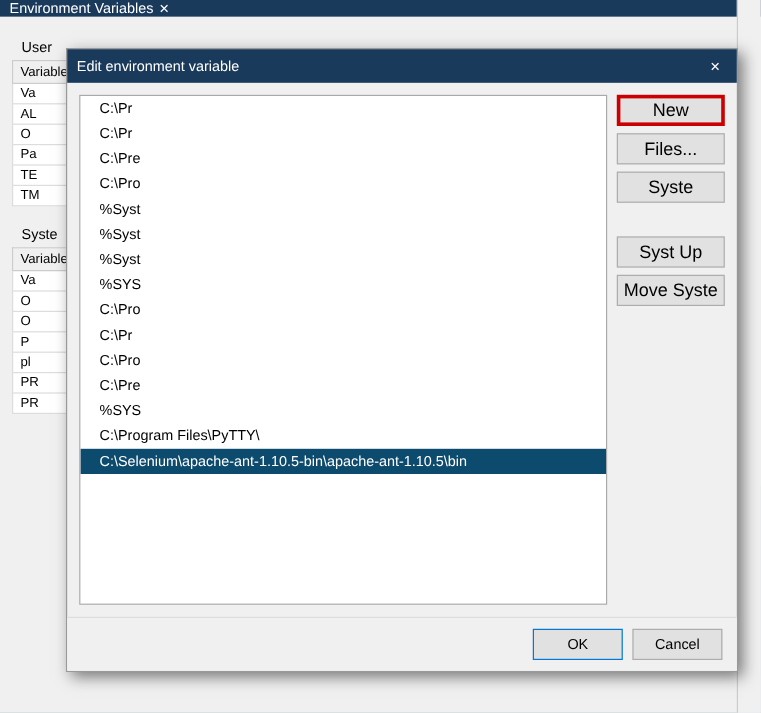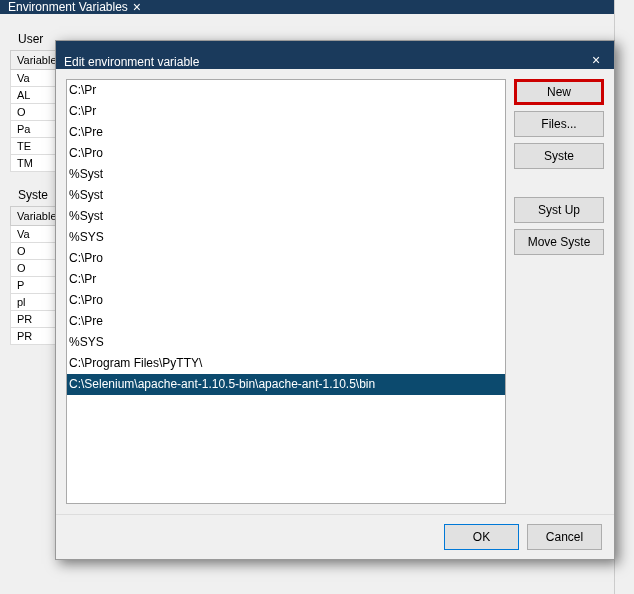--- a/index.html
+++ b/index.html
@@ -60,21 +60,21 @@
       background: #f0f0f0;
       border: 1px solid #999;
       box-shadow: 4px 4px 12px rgba(0,0,0,0.5);
       z-index: 10;
     }
 
     .edit-dialog-titlebar {
       background: #1a3a5c;
       height: 28px;
       display: flex;
-      align-items: flex-end;
+      align-items: center;
       justify-content: space-between;
       padding: 0 8px;
       color: white;
       font-size: 12px;
     }
 
     .dialog-close-btn {
       width: 20px;
       height: 18px;
       background: none;
@@ -97,21 +97,21 @@
 
     .path-list-container {
       flex: 1;
       background: white;
       border: 1px solid #aaa;
       overflow-y: auto;
       overflow-x: hidden;
     }
 
     .path-item {
-      padding: 3px 2px;
+      padding: 3px 16px;
       white-space: nowrap;
       overflow: hidden;
       text-overflow: ellipsis;
       cursor: pointer;
       font-size: 12px;
       color: #000;
       border-bottom: 1px solid transparent;
     }
 
     .path-item.selected {
@@ -124,21 +124,21 @@
       flex-direction: column;
       gap: 6px;
       min-width: 90px;
     }
 
     .dialog-btn {
       width: 90px;
       height: 26px;
       background: #e1e1e1;
       border: 1px solid #adadad;
-      font-size: 12px;
+      font-size: 15px;
       cursor: pointer;
       text-align: center;
       display: flex;
       align-items: center;
       justify-content: center;
     }
 
     .dialog-btn.new-btn-highlight {
       border: 3px solid #cc0000;
       font-weight: normal;

